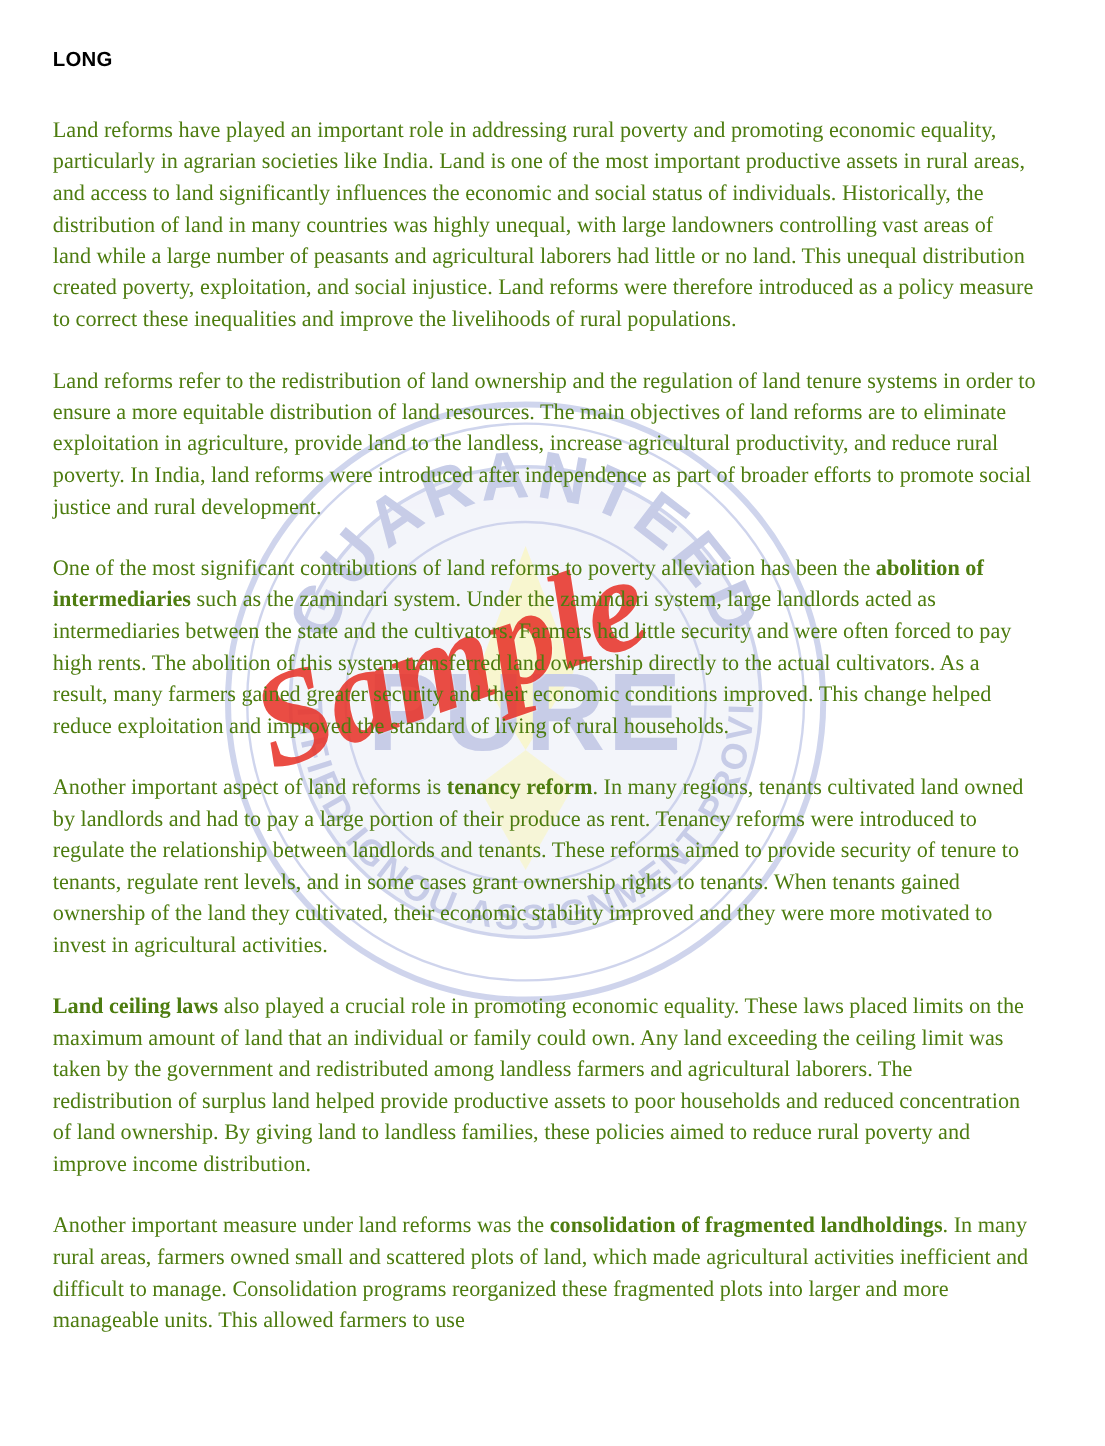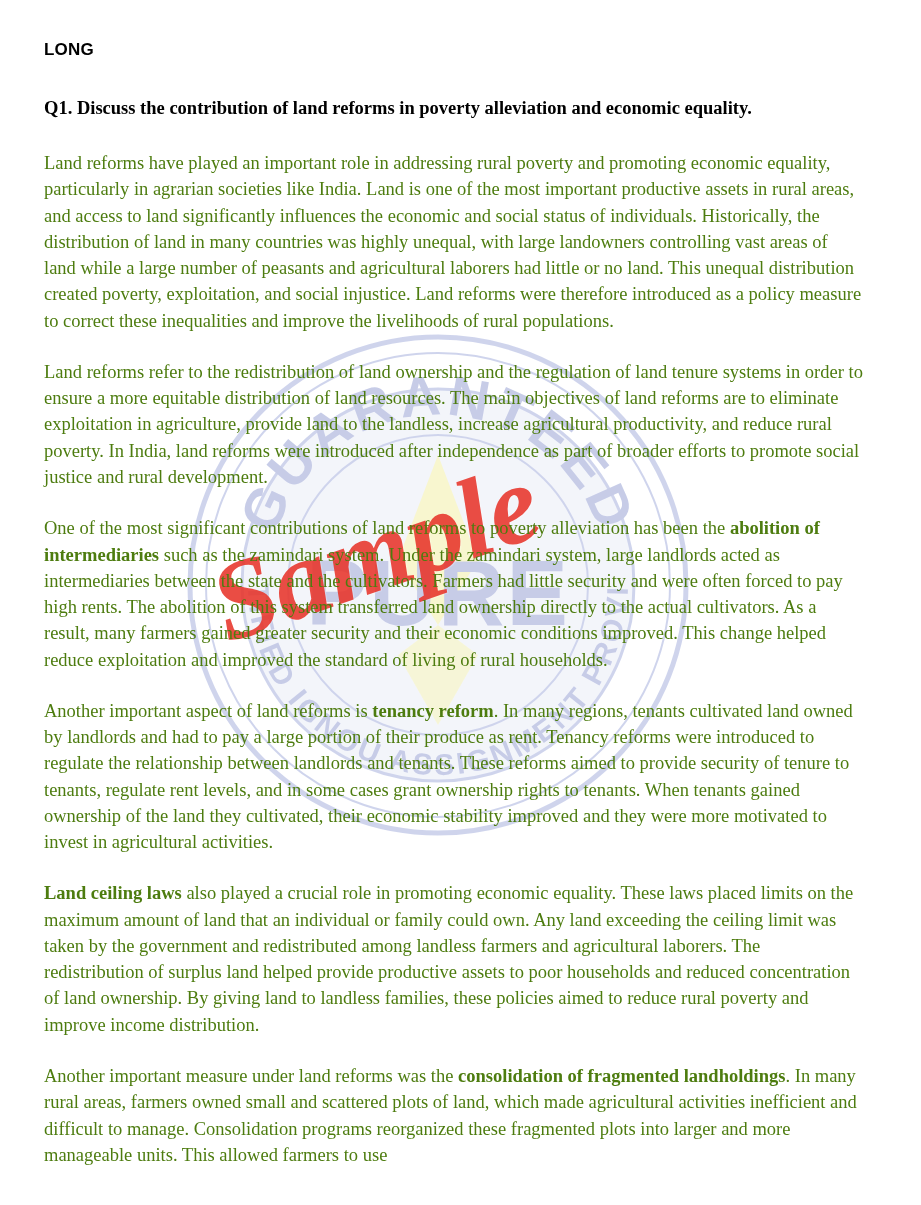--- a/index.html
+++ b/index.html
@@ -111,21 +111,20 @@
           </text>
           <text x="260" y="300" text-anchor="middle" font-family="Liberation Sans, sans-serif" font-size="92" font-weight="bold" fill="#7b88c8" letter-spacing="2">PURE</text>
         </g>
       </svg>
     </div>
     <div class="wm-sample">Sample</div>
   </div>
 
   <div class="content">
     <div class="doc-heading">LONG</div>
-    <div class="question">Q1. Discuss the contribution of land reforms in poverty alleviation and economic equality.</div>
     <div id="paras">
         <p class="para"><span>Land reforms have played an important role in addressing rural poverty and promoting economic equality, particularly in agrarian societies like India. Land is one of the most important productive assets in rural areas, and access to land significantly influences the economic and social status of individuals. Historically, the distribution of land in many countries was highly unequal, with large landowners controlling vast areas of land while a large number of peasants and agricultural laborers had little or no land. This unequal distribution created poverty, exploitation, and social injustice. Land reforms were therefore introduced as a policy measure to correct these inequalities and improve the livelihoods of rural populations.</span></p>
         <p class="para"><span>Land reforms refer to the redistribution of land ownership and the regulation of land tenure systems in order to ensure a more equitable distribution of land resources. The main objectives of land reforms are to eliminate exploitation in agriculture, provide land to the landless, increase agricultural productivity, and reduce rural poverty. In India, land reforms were introduced after independence as part of broader efforts to promote social justice and rural development.</span></p>
         <p class="para"><span>One of the most significant contributions of land reforms to poverty alleviation has been the </span><b>abolition of intermediaries</b><span> such as the zamindari system. Under the zamindari system, large landlords acted as intermediaries between the state and the cultivators. Farmers had little security and were often forced to pay high rents. The abolition of this system transferred land ownership directly to the actual cultivators. As a result, many farmers gained greater security and their economic conditions improved. This change helped reduce exploitation and improved the standard of living of rural households.</span></p>
         <p class="para"><span>Another important aspect of land reforms is </span><b>tenancy reform</b><span>. In many regions, tenants cultivated land owned by landlords and had to pay a large portion of their produce as rent. Tenancy reforms were introduced to regulate the relationship between landlords and tenants. These reforms aimed to provide security of tenure to tenants, regulate rent levels, and in some cases grant ownership rights to tenants. When tenants gained ownership of the land they cultivated, their economic stability improved and they were more motivated to invest in agricultural activities.</span></p>
         <p class="para"><b>Land ceiling laws</b><span> also played a crucial role in promoting economic equality. These laws placed limits on the maximum amount of land that an individual or family could own. Any land exceeding the ceiling limit was taken by the government and redistributed among landless farmers and agricultural laborers. The redistribution of surplus land helped provide productive assets to poor households and reduced concentration of land ownership. By giving land to landless families, these policies aimed to reduce rural poverty and improve income distribution.</span></p>
         <p class="para"><span>Another important measure under land reforms was the </span><b>consolidation of fragmented landholdings</b><span>. In many rural areas, farmers owned small and scattered plots of land, which made agricultural activities inefficient and difficult to manage. Consolidation programs reorganized these fragmented plots into larger and more manageable units. This allowed farmers to use</span></p>
       </div>
   </div>
 

